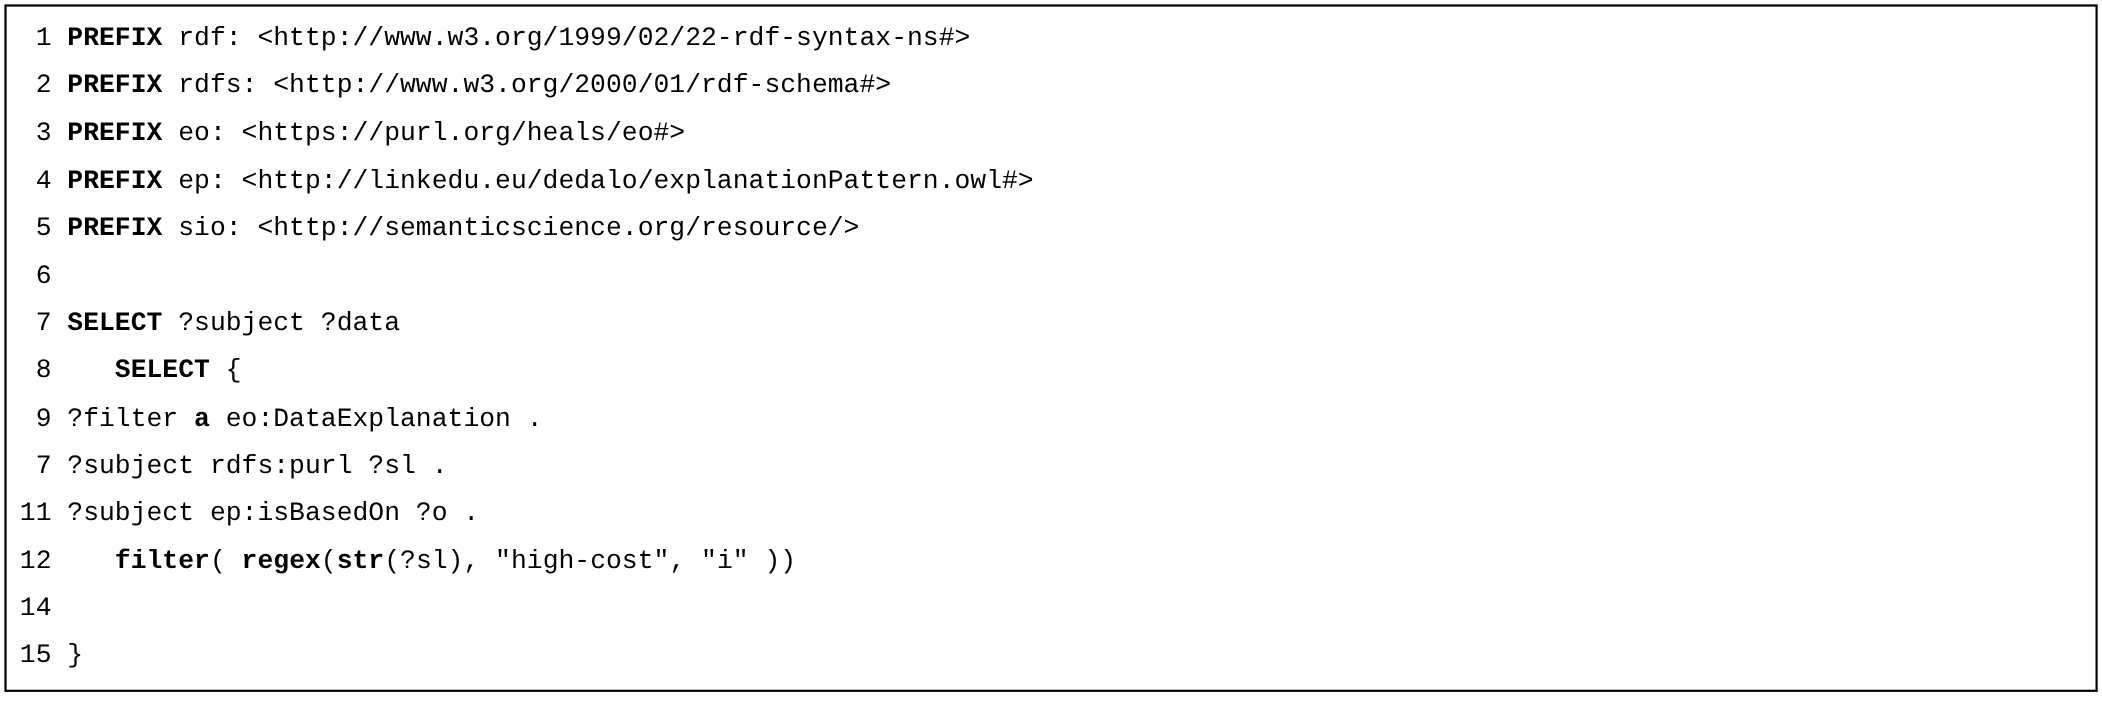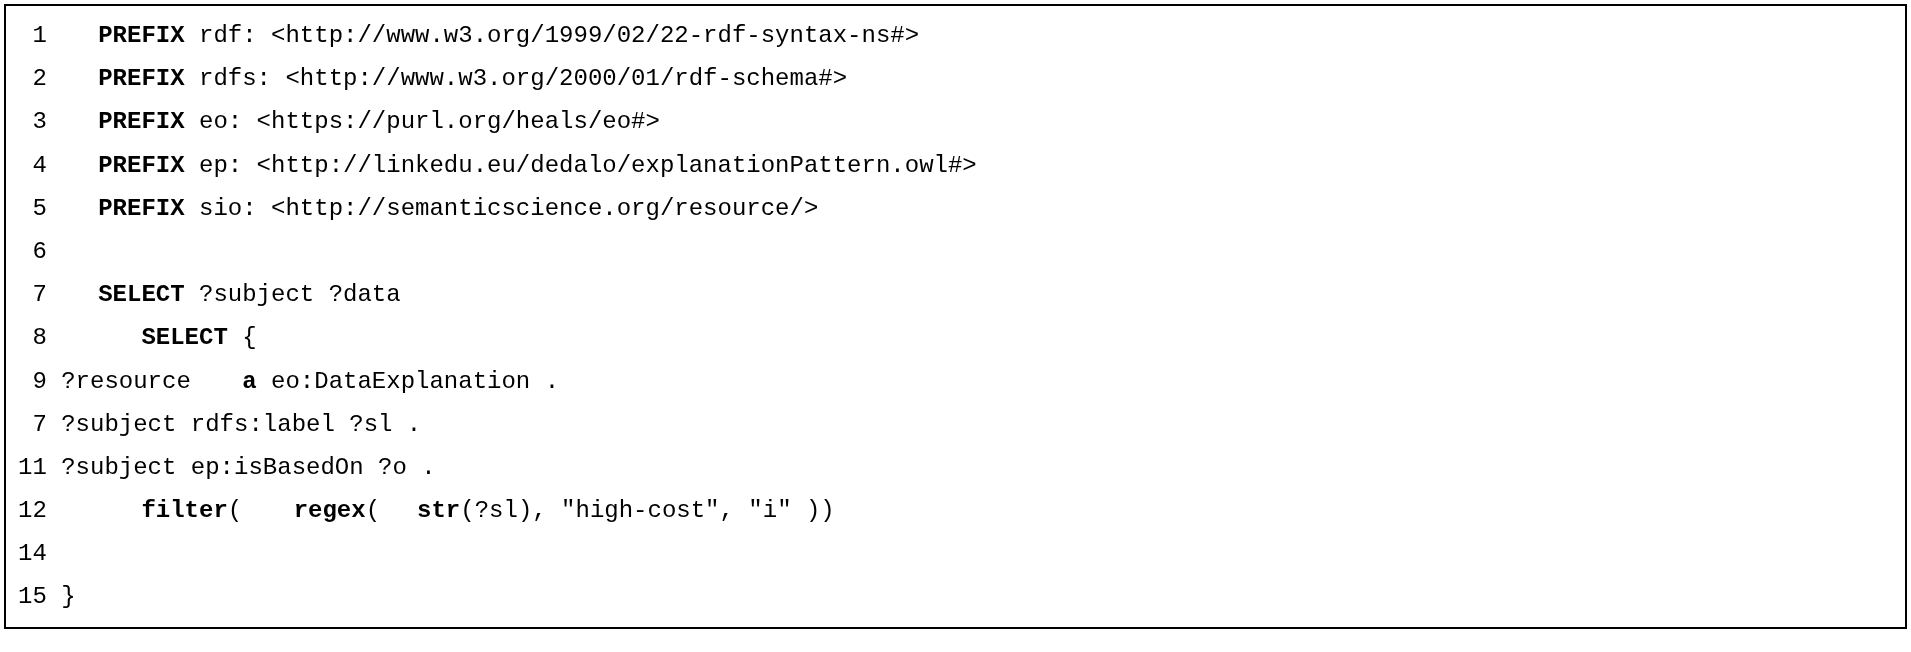--- a/index.html
+++ b/index.html
@@ -26,34 +26,33 @@
     width: 2ch;
     text-align: right;
     margin-right: 1ch;
     flex-shrink: 0;
   }
   .code {
     white-space: pre;
   }
   .kw {
     font-weight: bold;
-    margin-left: 37px;
   }
 </style>
 </head>
 <body>
 
 <div class="code-container" id="listing">
     <div class="line"><span class="lineno">1</span><span class="code"><span class="kw">PREFIX</span><span> rdf: &lt;http://www.w3.org/1999/02/22-rdf-syntax-ns#&gt;</span></span></div>
     <div class="line"><span class="lineno">2</span><span class="code"><span class="kw">PREFIX</span><span> rdfs: &lt;http://www.w3.org/2000/01/rdf-schema#&gt;</span></span></div>
     <div class="line"><span class="lineno">3</span><span class="code"><span class="kw">PREFIX</span><span> eo: &lt;https://purl.org/heals/eo#&gt;</span></span></div>
     <div class="line"><span class="lineno">4</span><span class="code"><span class="kw">PREFIX</span><span> ep: &lt;http://linkedu.eu/dedalo/explanationPattern.owl#&gt;</span></span></div>
     <div class="line"><span class="lineno">5</span><span class="code"><span class="kw">PREFIX</span><span> sio: &lt;http://semanticscience.org/resource/&gt;</span></span></div>
     <div class="line"><span class="lineno">6</span><span class="code"><span></span></span></div>
     <div class="line"><span class="lineno">7</span><span class="code"><span class="kw">SELECT</span><span> ?subject ?data</span></span></div>
     <div class="line"><span class="lineno">8</span><span class="code"><span>   </span><span class="kw">SELECT</span><span> {</span></span></div>
-    <div class="line"><span class="lineno">9</span><span class="code"><span>?resource </span><span class="kw">a</span><span> eo:DataExplanation .</span></span></div>
-    <div class="line"><span class="lineno">7</span><span class="code"><span>?subject rdfs:label ?sl .</span></span></div>
+    <div class="line"><span class="lineno">9</span><span class="code"><span>?filter </span><span class="kw">a</span><span> eo:DataExplanation .</span></span></div>
+    <div class="line"><span class="lineno">7</span><span class="code"><span>?subject rdfs:purl ?sl .</span></span></div>
     <div class="line"><span class="lineno">11</span><span class="code"><span>?subject ep:isBasedOn ?o .</span></span></div>
     <div class="line"><span class="lineno">12</span><span class="code"><span>   </span><span class="kw">filter</span><span>( </span><span class="kw">regex</span><span>(</span><span class="kw">str</span><span>(?sl), "high-cost", "i" ))</span></span></div>
     <div class="line"><span class="lineno">14</span><span class="code"><span></span></span></div>
     <div class="line"><span class="lineno">15</span><span class="code"><span>}</span></span></div>
   </div>
 
 </body></html>

